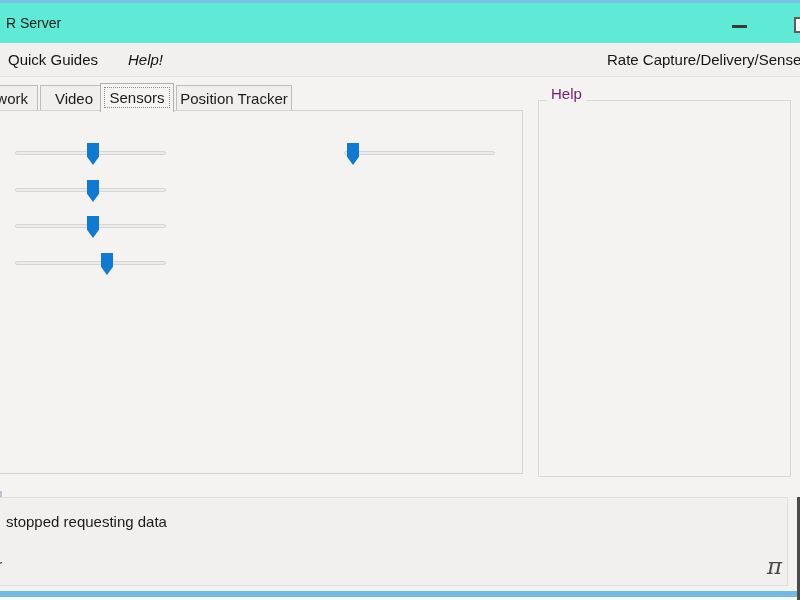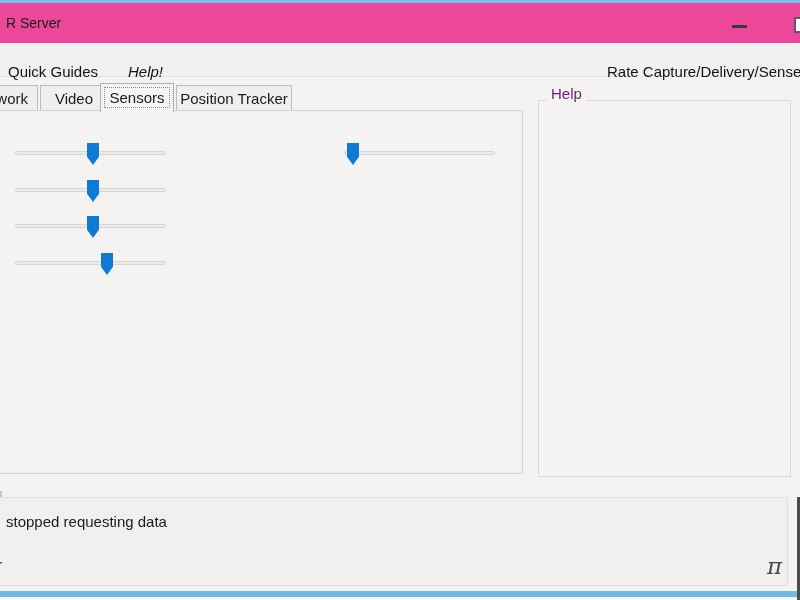--- a/index.html
+++ b/index.html
@@ -6,30 +6,30 @@
   html,body { width:800px; height:600px; }
   body {
     position:relative; overflow:hidden;
     font-family:"Liberation Sans","DejaVu Sans",sans-serif;
     background:#f4f3f2; color:#1c1c1c;
   }
   .abs { position:absolute; }
 
   
   #top-border { left:0; top:0; width:800px; height:3px; background:#79c1e7; }
-  #titlebar { left:0; top:3px; width:800px; height:40px; background:#ec4899; }
+  #titlebar { left:0; top:3px; width:800px; height:40px; background:#5eead4; }
   #title-text { left:6px; top:12px; font-size:14px; color:#1d1d1d; }
   #min-btn { left:718px; top:8px; width:44px; height:28px; }
   #min-glyph { left:14px; top:14px; width:15px; height:3px; background:#3a3a3a; }
   #max-btn { left:790px; top:8px; width:30px; height:28px; }
   #max-glyph { left:4px; top:6px; width:17px; height:16px; border:2px solid #5c5c5c; background:#fdfdfd; }
 
   
   #menubar { left:0; top:43px; width:800px; height:34px; background:#f1f0ee; border-bottom:1px solid #e6e4e2; }
-  .menu-item { position:absolute; top:0; height:34px; line-height:34px; font-size:15px; color:#141414; padding:12px 4px; }
+  .menu-item { position:absolute; top:0; height:34px; line-height:34px; font-size:15px; color:#141414; padding:0 4px; }
   #menu-quick { left:4px; }
   #menu-help { left:124px;font-style:italic; }
   #menu-rate { left:603px; white-space:nowrap; }
 
   
   .tab { position:absolute; top:85px; height:26px; background:#f0efee; border:1px solid #bcbcbc; border-bottom:none;
          font-size:15px; color:#1c1c1c; text-align:center; line-height:25px; }
   #tab-network { left:-26px; width:64px; text-align:right; padding-right:9px; }
   #tab-video { left:40px; width:68px; }
   #tab-sensors { left:100px; width:74px; top:83px; height:29px; background:#f5f4f3; border-color:#b0b0b0; z-index:3; line-height:27px; }

